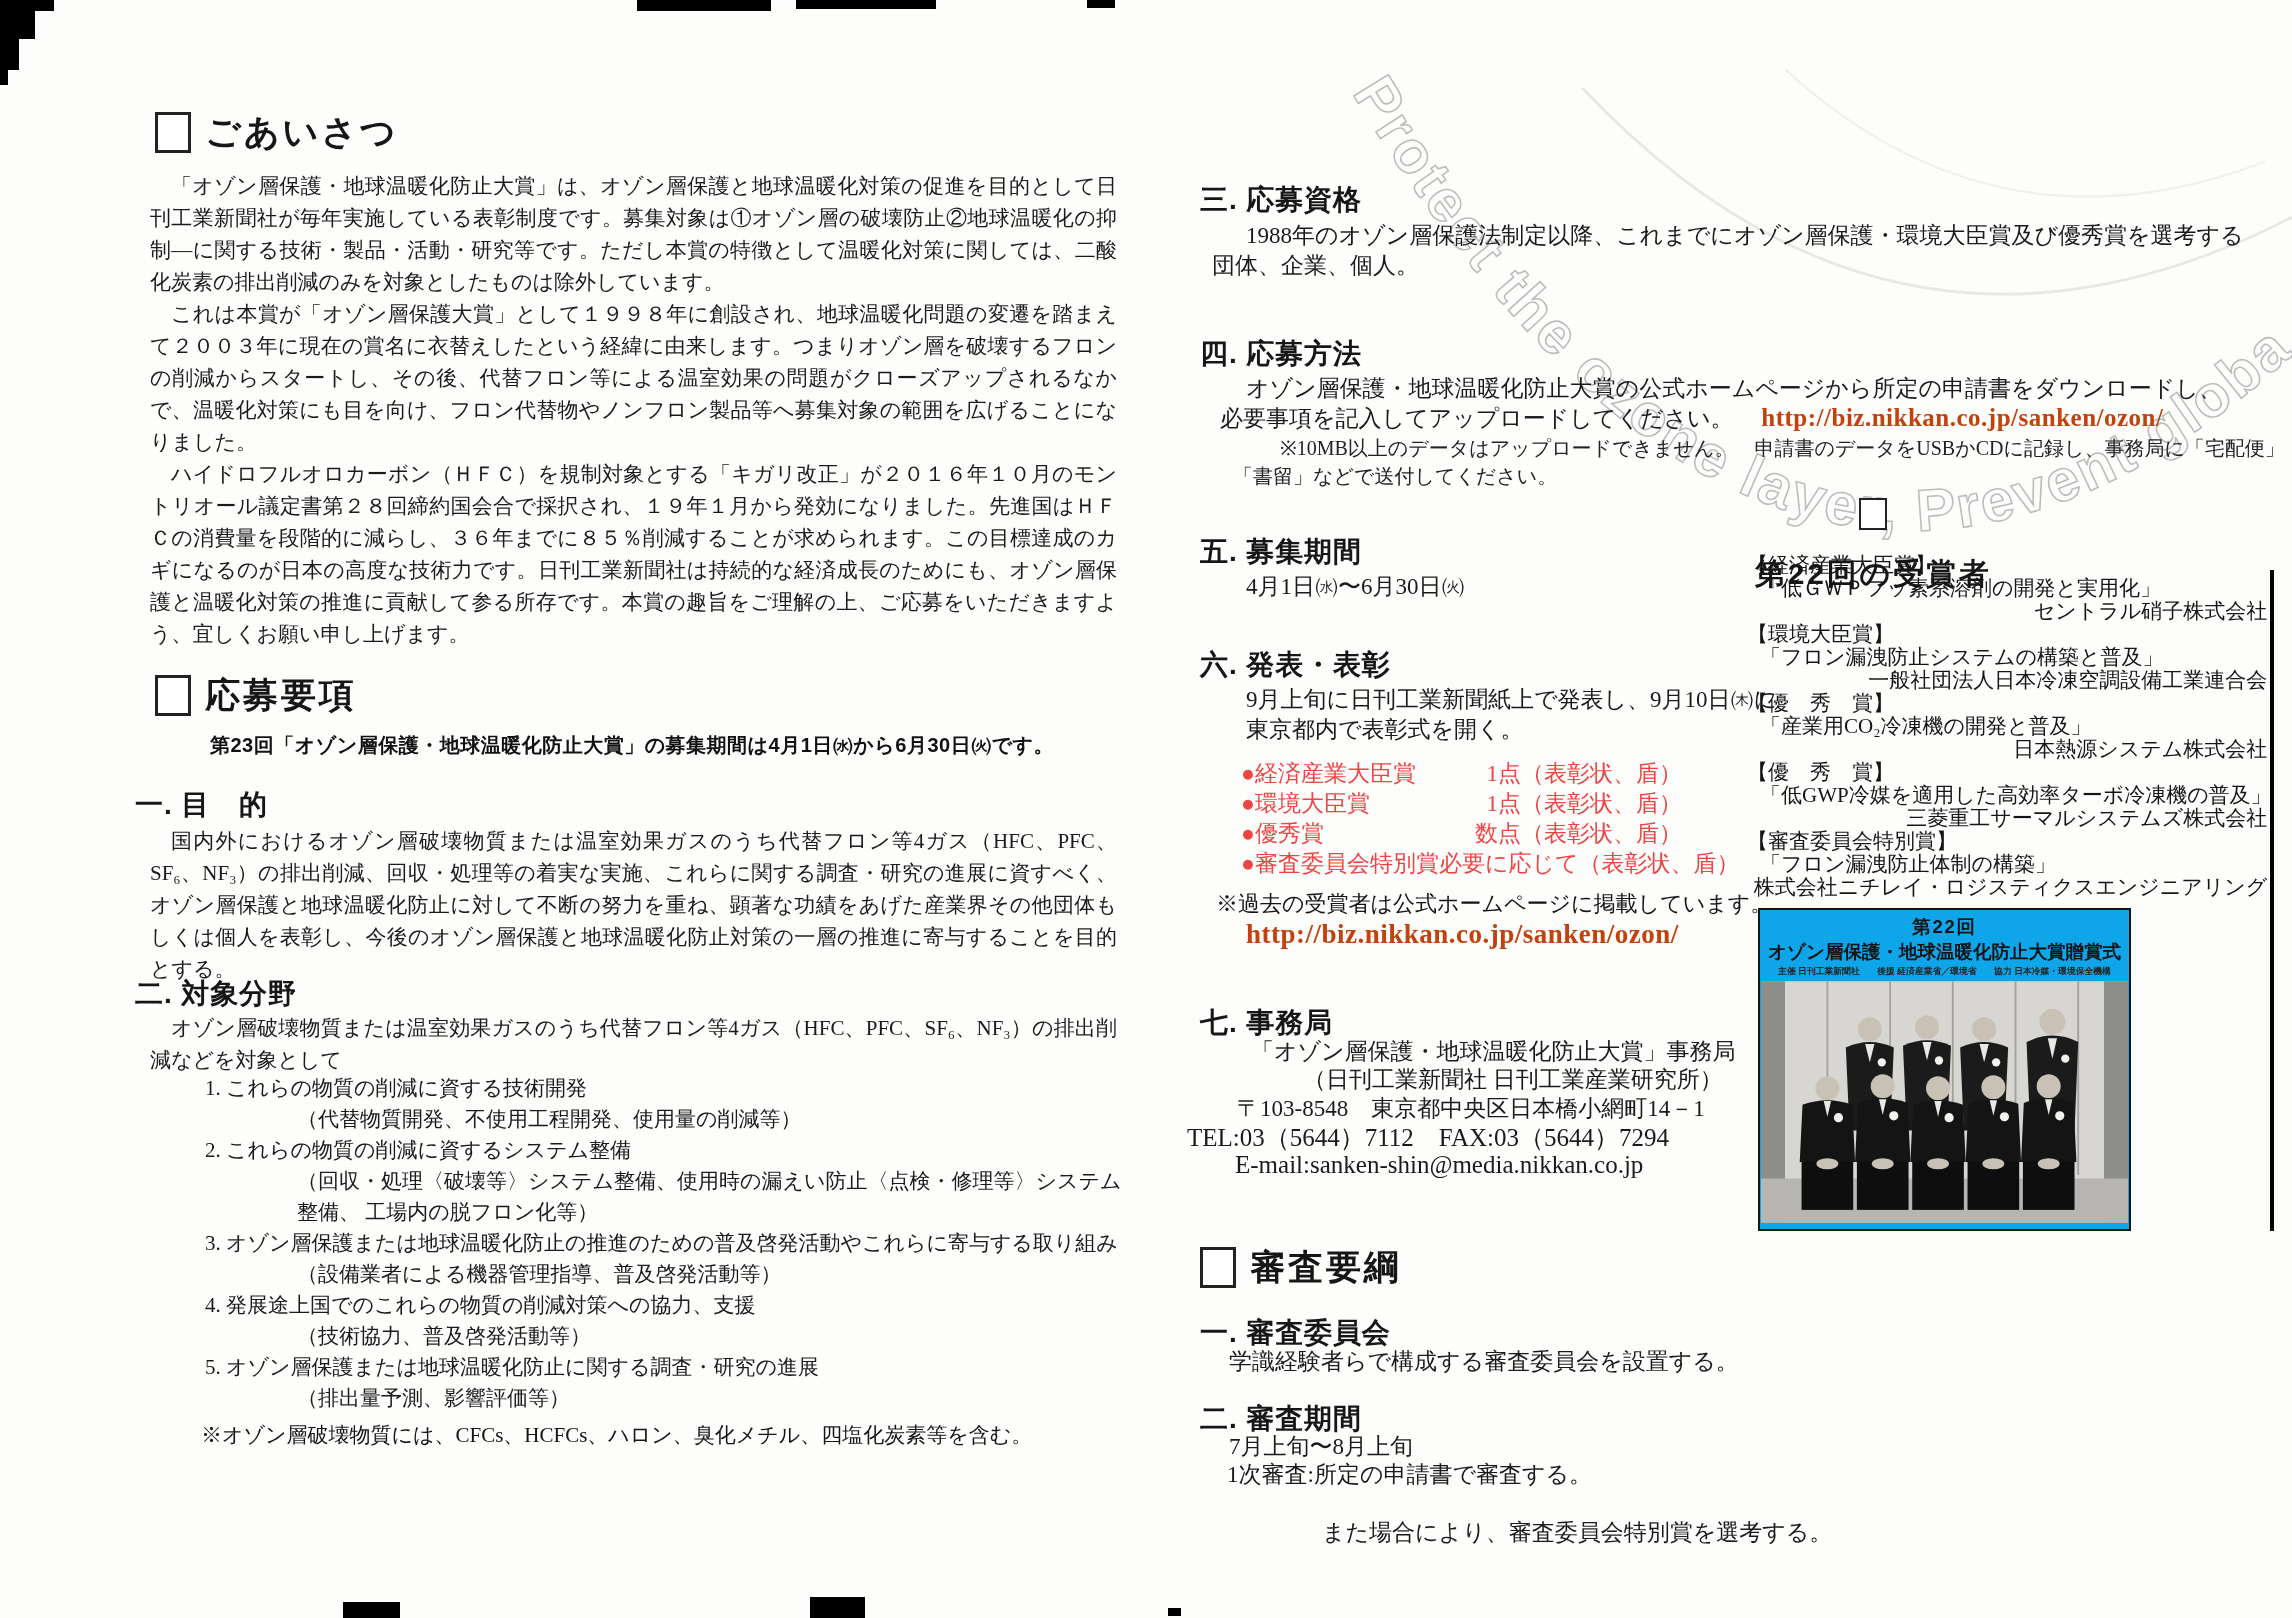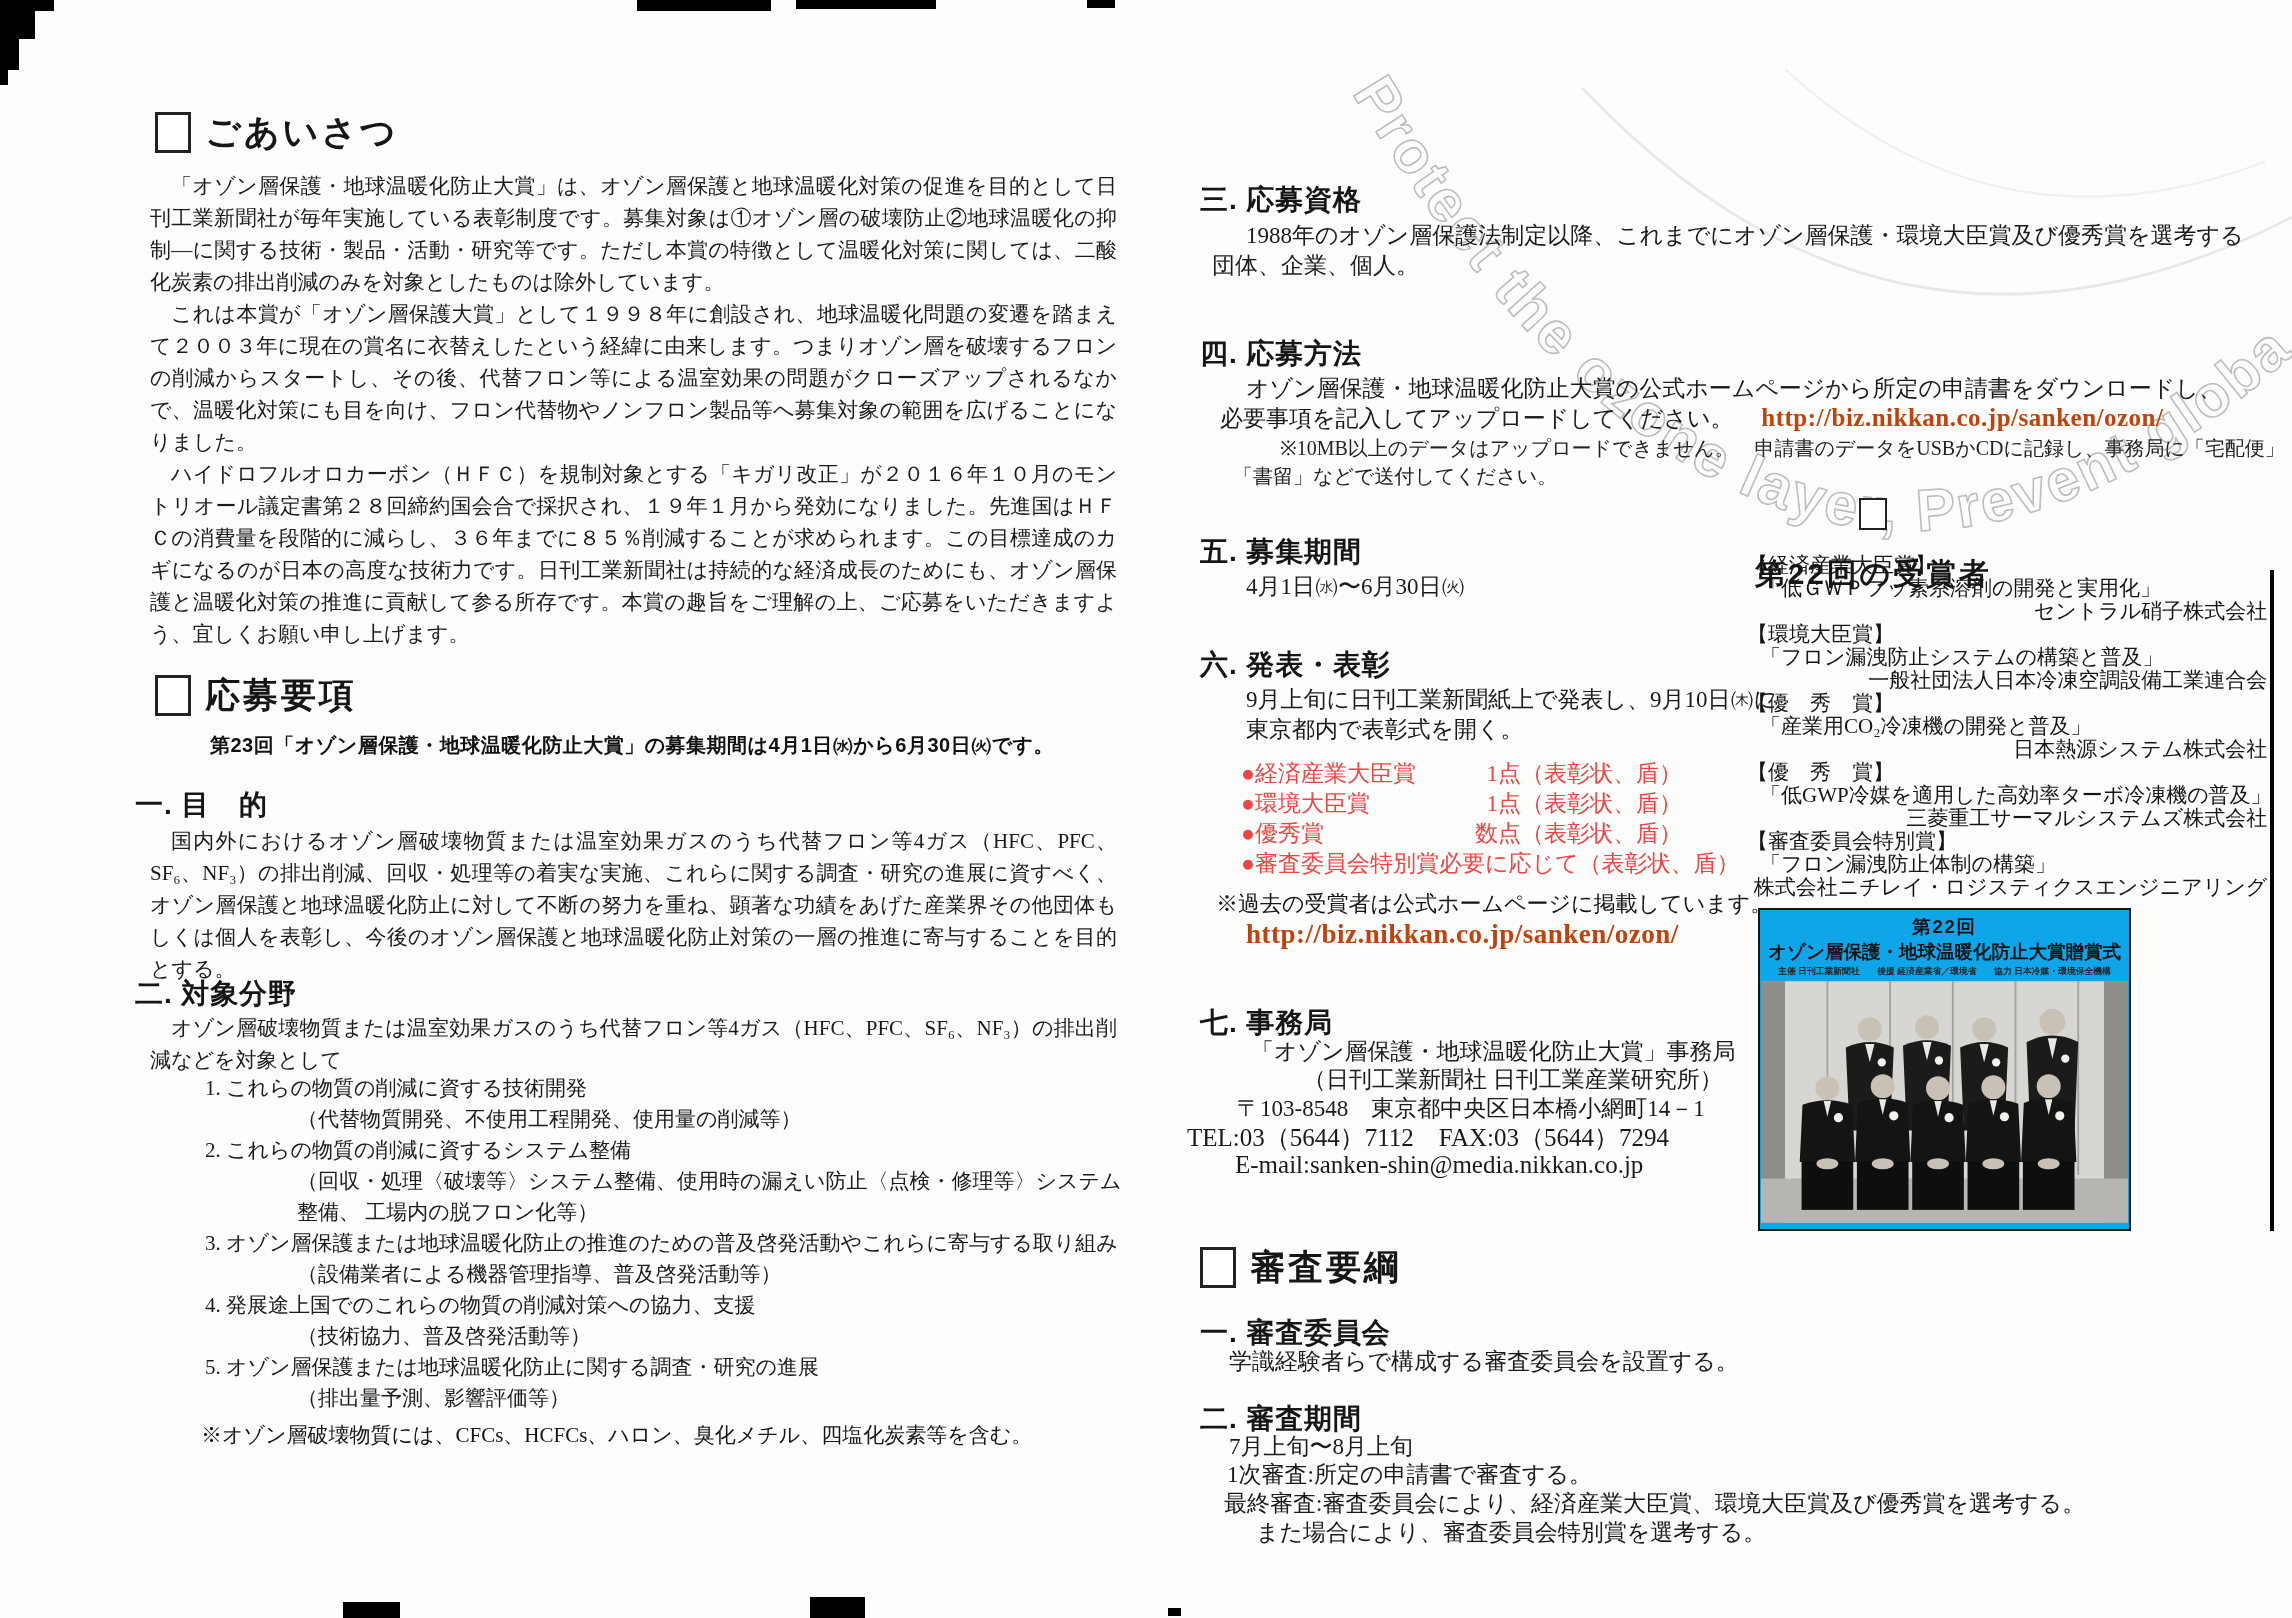--- a/index.html
+++ b/index.html
@@ -152,22 +152,21 @@
     <span class="sq"></span>
     <span>審査要綱</span>
   </div>
 
   <div class="abs h2" style="left:1200px;top:1314px;">一. 審査委員会</div>
   <div class="abs rline" style="left:1229px;top:1346px;">学識経験者らで構成する審査委員会を設置する。</div>
 
   <div class="abs h2" style="left:1200px;top:1400px;">二. 審査期間</div>
   <div class="abs rline" style="left:1229px;top:1431px;">7月上旬〜8月上旬</div>
   <div class="abs rline" style="left:1227px;top:1459px;">1次審査:所定の申請書で審査する。</div>
-  <div class="abs rline" style="left:1224px;top:1488px;">最終審査:審査委員会により、経済産業大臣賞、環境大臣賞及び優秀賞を選考する。</div>
-  <div class="abs rline" style="left:1256px;top:1517px;font-family:Liberation Mono, monospace;">また場合により、審査委員会特別賞を選考する。</div>
+  <div class="abs rline" style="left:1322px;top:1517px;font-family:Liberation Mono, monospace;">また場合により、審査委員会特別賞を選考する。</div>
 
   <div class="abs h1" style="left:1755px;top:498px;font-size:30px;gap:24px;flex-direction:column;">
     <span class="sq small"></span>
     <span>第22回の受賞者</span>
   </div>
 
   <div class="abs" style="left:1747px;top:554px;width:522px;">
     <div class="w-entry">
       <div class="cat">【経済産業大臣賞】</div>
       <div class="work">「低ＧＷＰフッ素系溶剤の開発と実用化」</div>

